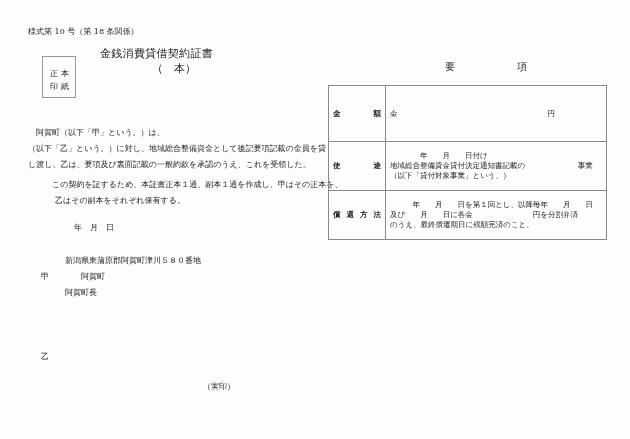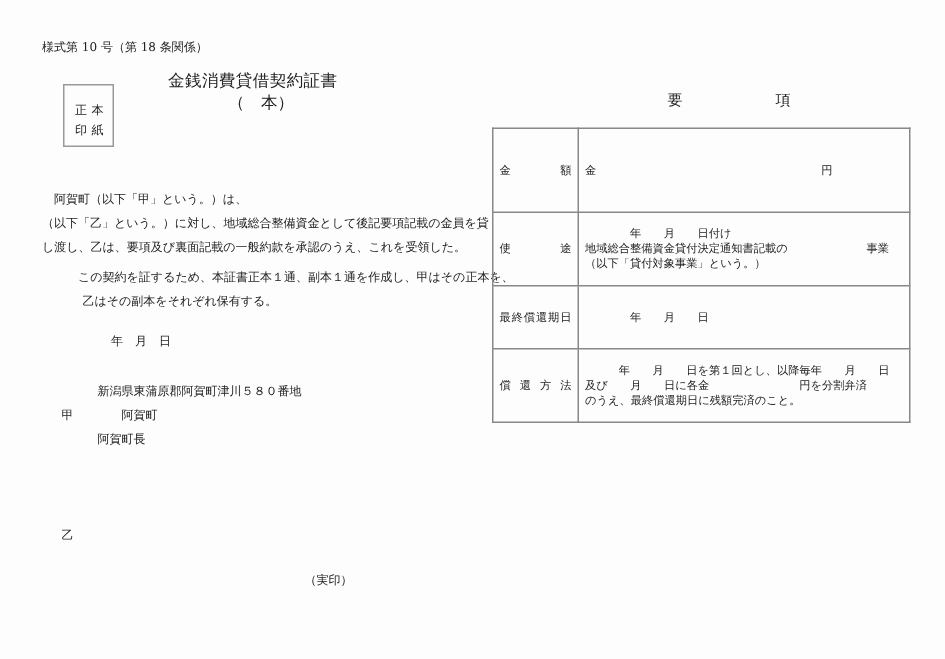--- a/index.html
+++ b/index.html
@@ -2,21 +2,21 @@
 <html><head>
   <meta charset="utf-8">
   <style>
     html, body { margin:0; padding:0; }
     body {
       width:630px; height:439px; background:#fdfdfd; position:relative; overflow:hidden;
       font-family: "DejaVu Serif", "Liberation Serif", serif; color:#222;
     }
     .abs { position:absolute; white-space:nowrap; }
     .form-no { left:28px; top:26px; font-size:8px; }
-    .title { left:112px; top:46px; font-size:11px; letter-spacing:0.3px; }
+    .title { left:100px; top:46px; font-size:11px; letter-spacing:0.3px; }
     .subtitle { left:152px; top:61px; font-size:11px; }
     .stamp {
       position:absolute; left:28px; top:56px; width:34px; height:42px;
       border:1px solid #999; font-size:8px; box-sizing:border-box;margin-left:14px;
     }
     .stamp .r1 { position:absolute; left:7px; top:11px; letter-spacing:3px; }
     .stamp .r2 { position:absolute; left:7px; top:24px; letter-spacing:3px; }
     .body-text { font-size:8px; line-height:16px; left:28px; }
     .p1 { top:125px; left:36px; }
     .p2 { top:141px; }
@@ -26,21 +26,21 @@
     .date { left:74px; top:222px; font-size:8px; word-spacing:12px; }
     .addr { left:65px; top:255px; font-size:8px;font-family:Liberation Mono, monospace; }
     .kou-label { left:41px; top:271px; font-size:8px; }
     .kou-name { left:81px; top:271px; font-size:8px; }
     .kou-title { left:65px; top:287px; font-size:8px; }
     .otsu-label { left:41px; top:351px; font-size:8px; }
     .seal { left:203px; top:381px; font-size:8px; }
     .yoko-heading { left:445px; top:60px; font-size:10px; letter-spacing:26px; }
     table.req { border-collapse:collapse; width:279px; position:absolute; left:328px; top:85px; }
     table.req td { border:1px solid #888; font-size:7.5px; vertical-align:middle; padding:0 4px; }
-    table.req td.lab { width:48px; text-align:justify; text-align-last:justify; padding:0 4px; }
+    table.req td.lab { width:48px; text-align:justify; text-align-last:justify; padding:0 4px;font-weight:bold; }
     .row-amount td { height:55px; }
     .row-use td { height:48px; }
     .row-final td { height:41px; }
     .row-repay td { height:48px; }
     .row-rate td { height:41px; }
     .row-notes td { height:96px; }
     .line { display:block; line-height:10px; }
   </style>
 </head>
 <body>
@@ -81,26 +81,20 @@
         </td>
   </tr>
   <tr class="row-use">
     <td class="lab">使　途</td>
     <td>
       <span class="line">　　　　年　　月　　日付け</span>
       <span class="line">地域総合整備資金貸付決定通知書記載の　　　　　　　事業</span>
       <span class="line">（以下「貸付対象事業」という。）</span>
     </td>
   </tr>
-  <tr class="row-final">
-    <td class="lab">最終償還期日</td>
-    <td>
-          <span class="line">　　　　年　　月　　日</span>
-        </td>
-  </tr>
   <tr class="row-repay">
     <td class="lab">償還方法</td>
     <td>
       <span class="line">　　　年　　月　　日を第１回とし、以降毎年　　月　　日</span>
       <span class="line">及び　　月　　日に各金　　　　　　　　円を分割弁済</span>
       <span class="line">のうえ、最終償還期日に残額完済のこと。</span>
     </td>
   </tr>
 </tbody>
   </table>

